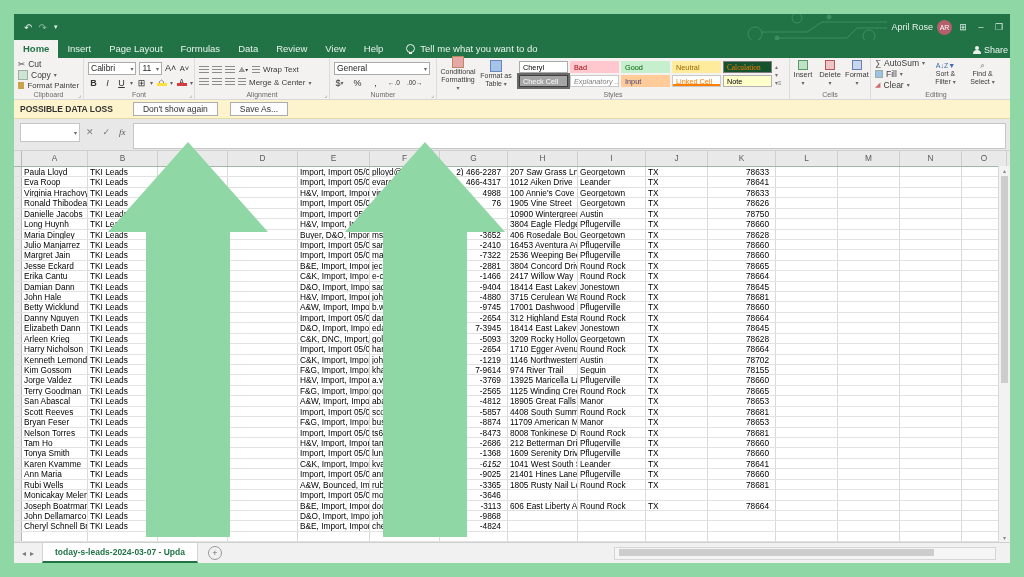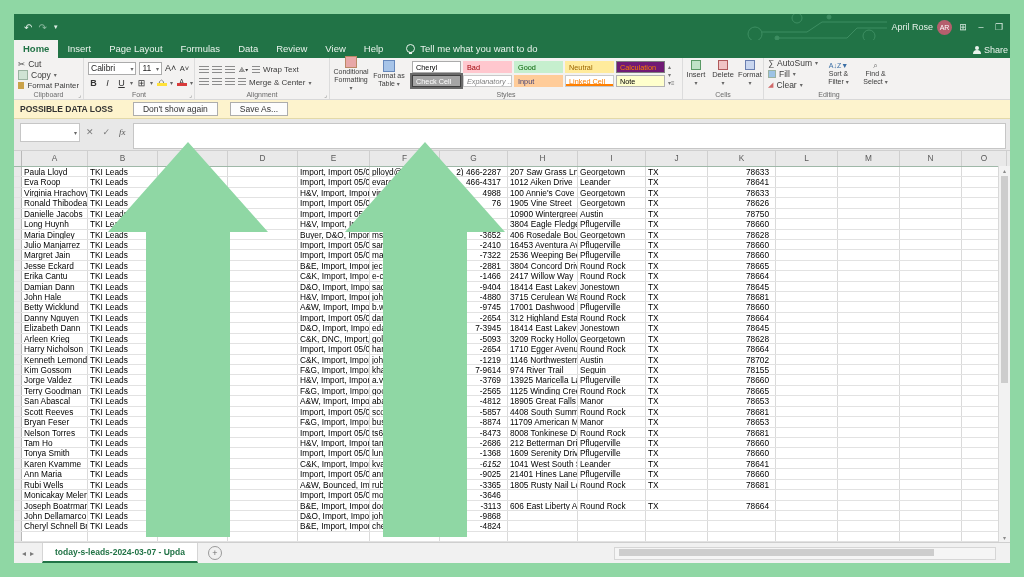--- a/index.html
+++ b/index.html
@@ -229,40 +229,57 @@
             <span class="bars"></span>
             <span class="bars short"></span>
             <span style="font-size:8px">Merge &amp; Center</span>
               <span class="dar">▾</span>
           </div>
         </div>
         <div class="rlabel">Alignment</div>
         <div class="launch">⌟</div>
       </div>
 
+      <div class="rgroup" style="width:106px">
+        <div class="g2">
+          <div class="combo" style="width:96px">
+              <span>General</span>
+              <span class="dar">▾</span>
+            </div>
+          <div class="rowflex" style="justify-content:flex-start;gap:7px">
+            <span class="fbtn">$<span class="dar">▾</span></span>
+            <span class="fbtn">%</span>
+            <span class="fbtn">,</span>
+            <span class="fbtn" style="font-size:6.5px">←.0</span>
+            <span class="fbtn" style="font-size:6.5px">.00→</span>
+          </div>
+        </div>
+        <div class="rlabel">Number</div>
+        <div class="launch">⌟</div>
+      </div>
 
       <div class="rgroup" style="width:352px">
         <div style="display:flex;align-items:center;height:32px;padding-left:2px;">
           <div class="bigbtn">
             <span class="icon-sq" style="background:#e8a7a7;border-color:#b86;width:10px;height:10px"></span>
             <span>Conditional</span>
               <span><span>Formatting</span> <span class="dar">▾</span></span>
           </div>
           <div class="bigbtn">
             <span class="icon-sq" style="background:#a7c4e8;border-color:#68b;width:10px;height:10px"></span>
             <span>Format as</span>
               <span><span>Table</span> <span class="dar">▾</span></span>
           </div>
           <div id="stylegallery" style="display:flex;flex-direction:column;gap:2px;margin-left:4px;">
               <div style="display: flex; gap: 2px;">
                 <div class="stylecell" style="background: rgb(255, 255, 255); color: rgb(0, 0, 0); border-color: rgb(171, 171, 171);">Cheryl</div>
                 <div class="stylecell" style="background: rgb(255, 199, 206); color: rgb(156, 0, 6); border-color: rgb(255, 199, 206);">Bad</div>
                 <div class="stylecell" style="background: rgb(198, 239, 206); color: rgb(0, 97, 0); border-color: rgb(198, 239, 206);">Good</div>
                 <div class="stylecell" style="background: rgb(255, 235, 156); color: rgb(156, 101, 0); border-color: rgb(255, 235, 156);">Neutral</div>
-                <div class="stylecell" style="background: #701a75; color: rgb(250, 125, 0); border-color: rgb(127, 127, 127);">Calculation</div>
+                <div class="stylecell" style="background: #14532d; color: rgb(250, 125, 0); border-color: rgb(127, 127, 127); font-family: Liberation Serif, serif;">Calculation</div>
               </div>
               <div style="display: flex; gap: 2px;">
                 <div class="stylecell" style="background: rgb(165, 165, 165); color: rgb(255, 255, 255); border-color: rgb(63, 63, 63); outline: rgb(106, 106, 106) solid 2px;">Check Cell</div>
                 <div class="stylecell" style="background: rgb(255, 255, 255); color: rgb(127, 127, 127); border-color: rgb(201, 201, 201); font-style: italic;">Explanatory ...</div>
                 <div class="stylecell" style="background: rgb(255, 204, 153); color: rgb(63, 63, 118); border-color: rgb(255, 204, 153);">Input</div>
                 <div class="stylecell" style="background: rgb(255, 255, 255); color: rgb(250, 125, 0); border-color: rgb(201, 201, 201); box-shadow: rgb(255, 128, 1) 0px -2px 0px inset;">Linked Cell</div>
                 <div class="stylecell" style="background: rgb(255, 255, 204); color: rgb(0, 0, 0); border-color: rgb(178, 178, 178);">Note</div>
               </div>
             </div>
           <div style="display:flex;flex-direction:column;gap:1px;margin-left:3px;color:#777;font-size:6px;">

